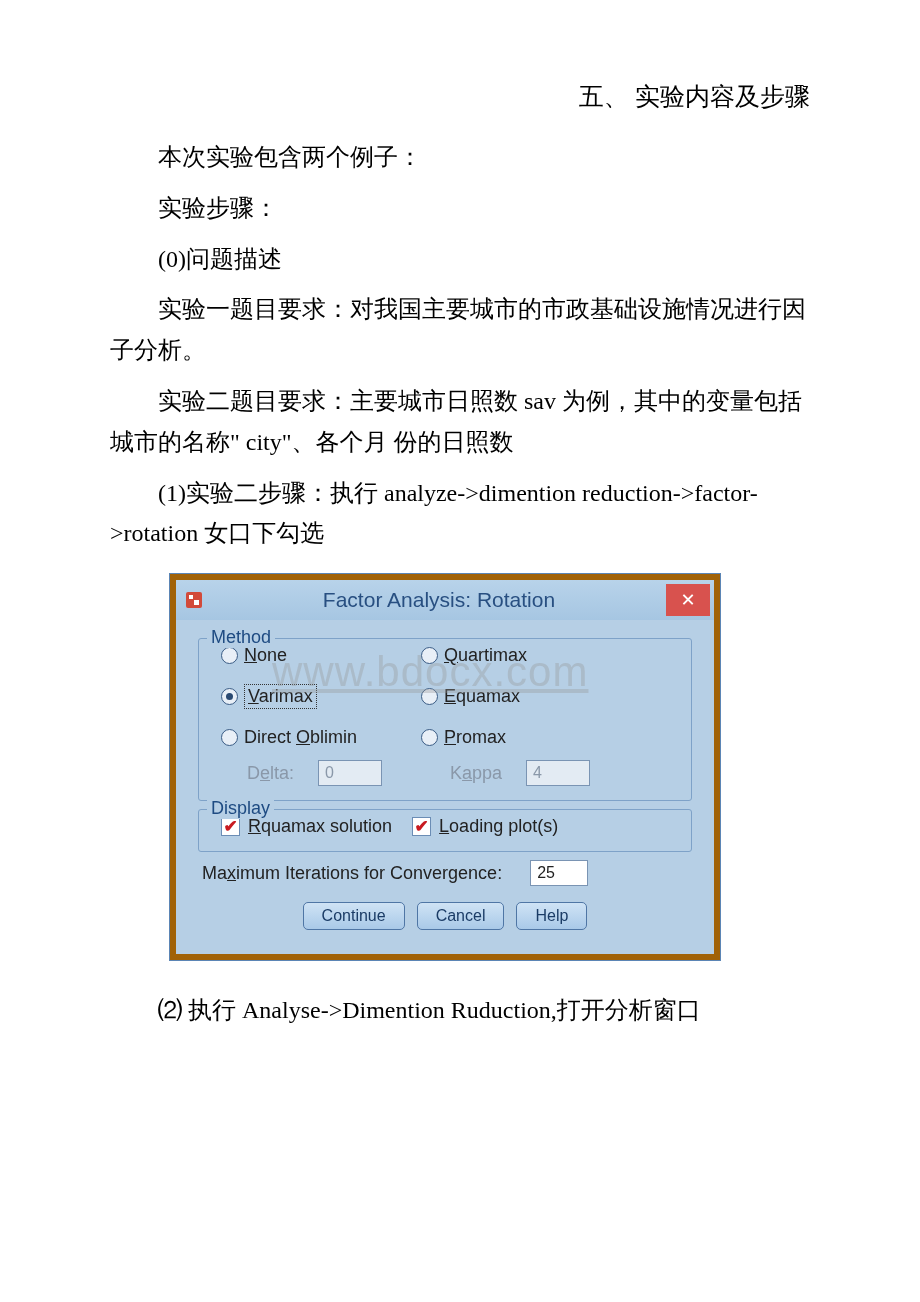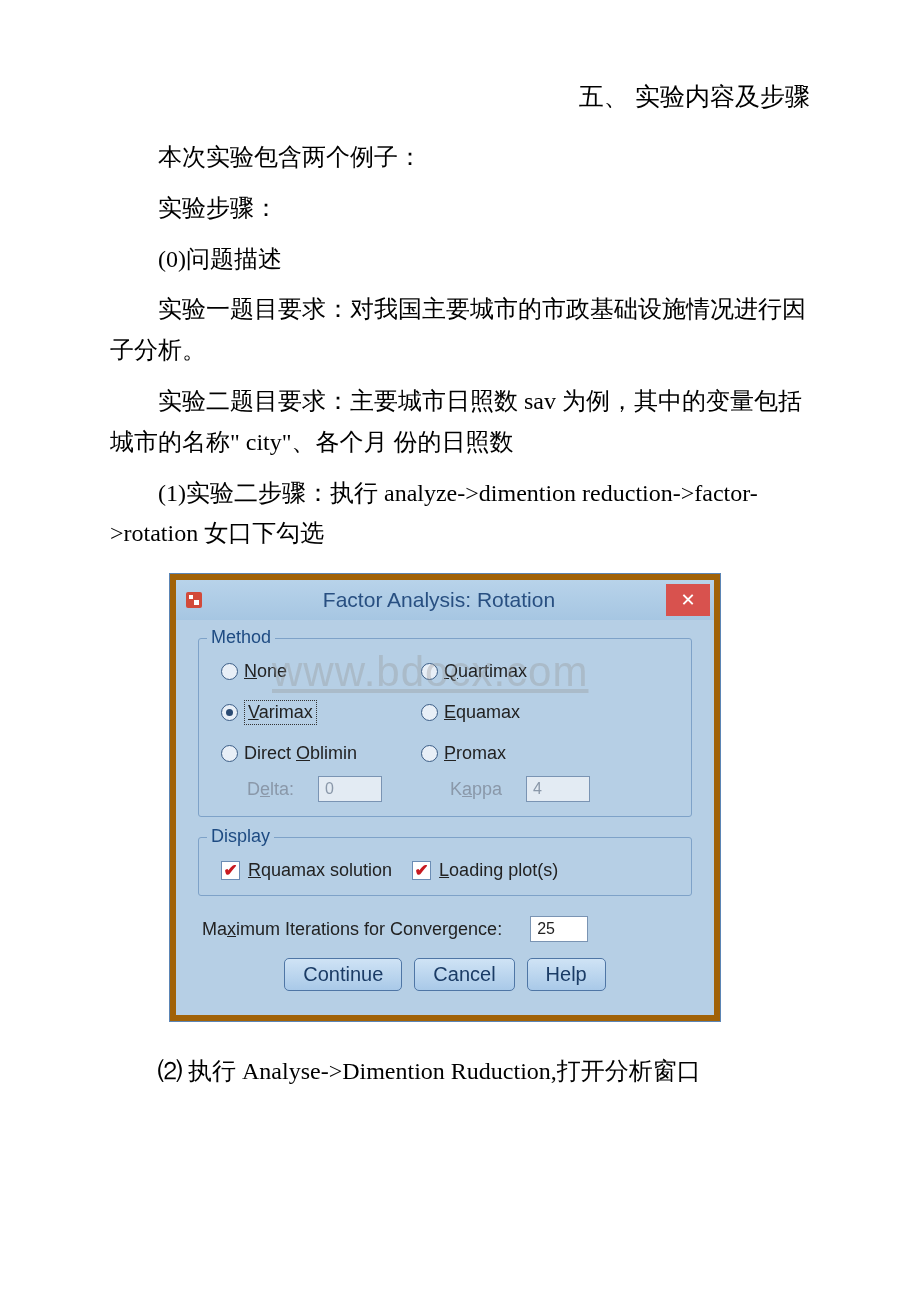--- a/index.html
+++ b/index.html
@@ -88,22 +88,22 @@
     color: rgba(150,150,150,0.35);
     font-family: Arial, sans-serif;
     letter-spacing: 1px;
     pointer-events: none;
     z-index: 20;
     text-decoration: underline;
   }
   .fieldset {
     border: 1.5px solid #7ea2c8;
     border-radius: 3px;
-    padding: 22px 14px 14px 14px;
-    margin-bottom: 20px;
+    padding: 6px 14px 14px 14px;
+    margin-bottom: 8px;
     position: relative;
   }
   .legend {
     position: absolute;
     top: -12px;
     left: 8px;
     background: #b6cfe5;
     padding: 0 4px;
     color: #1e4b82;
     font-size: 18px;
@@ -194,21 +194,21 @@
     justify-content: center;
     gap: 12px;
     padding-bottom: 6px;
   }
   .btn {
     background: linear-gradient(#cfe3f5, #a9c9e8);
     border: 1.5px solid #4f76a5;
     border-radius: 5px;
     padding: 4px 18px;
     font-family: Arial, sans-serif;
-    font-size: 20px;
+    font-size: 16px;
     color: #1b3c66;
   }
 </style>
 </head>
 <body>
 
 <div class="page">
   <div class="title">五、 实验内容及步骤</div>
 
   <div class="para">本次实验包含两个例子：</div>

